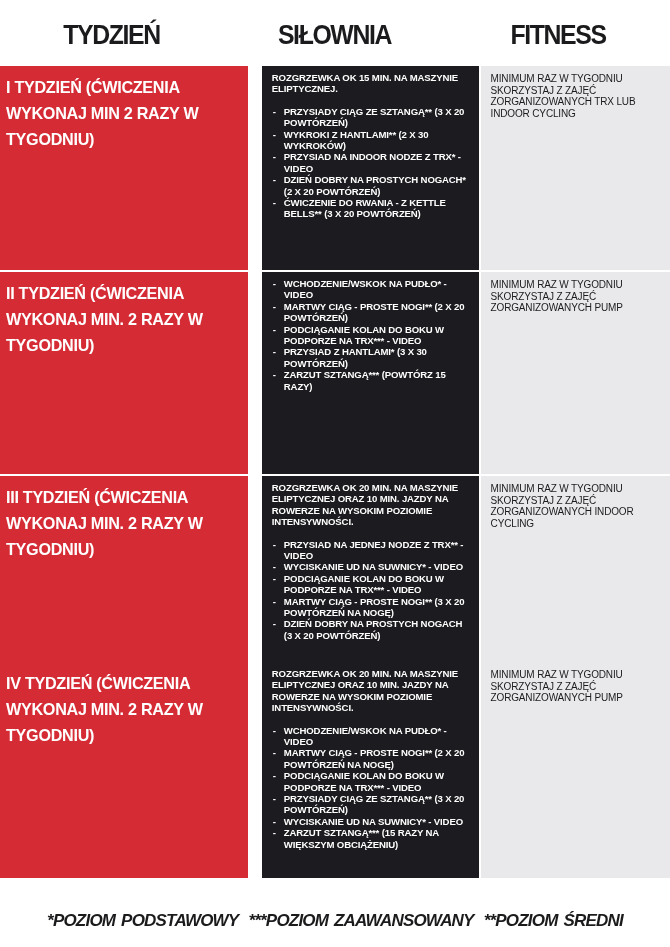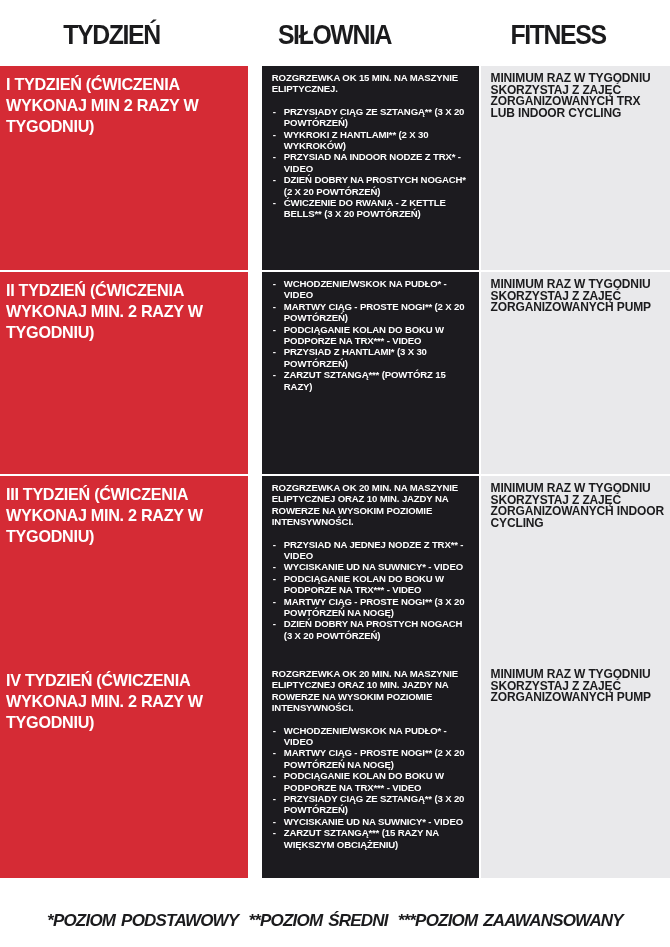--- a/index.html
+++ b/index.html
@@ -24,33 +24,33 @@
     .grid {
       position: absolute; left: 0; top: 66px; width: 670px;
     }
     .row {
       position: absolute; left: 0; width: 670px; display: flex;
     }
     .cell { height: 100%; overflow: hidden; }
     .c-week {
       width: 254px; background: #d52b35; color: #ffffff;
       padding: 8px 8px 0 6px;
-      font-weight: bold; font-size: 16.2px; line-height: 21px;
+      font-weight: bold; font-size: 16.2px; line-height: 26px;
       letter-spacing: -0.3px;
     }
     .c-gym {
       width: 222px; margin-left: 14px; background: #1c1b1f; color: #ffffff;
       padding: 6px 6px 0 10px;
       font-weight: bold; font-size: 9.6px; line-height: 11.4px;
       letter-spacing: -0.15px;
     }
     .c-fit {
       width: 194px; margin-left: 2px; background: #e9e9eb; color: #1b1b1d;
       padding: 7px 6px 0 10px;
-      font-weight: bold; font-size: 12px; line-height: 11.6px;
+      font-weight: normal; font-size: 10px; line-height: 11.6px;
       letter-spacing: -0.15px;
     }
     .warmup { margin-bottom: 11px; }
     .ex { display: flex; }
     .ex .dash { width: 12px; flex: 0 0 12px; padding-left: 1px; }
     .ex .txt { flex: 1; }
 
     .footer {
       position: absolute; left: 0; top: 906px; width: 670px; height: 30px;
       display: flex; align-items: center; justify-content: center;
@@ -182,15 +182,15 @@
           <span class="txt">ZARZUT SZTANGĄ*** (15 RAZY NA WIĘKSZYM OBCIĄŻENIU)</span>
         </div>
     </div>
     <div class="cell c-fit">MINIMUM RAZ W TYGODNIU SKORZYSTAJ Z ZAJĘĆ ZORGANIZOWANYCH PUMP</div>
   </div>
 
 </div>
 
 <div class="footer">
   <span>*POZIOM PODSTAWOWY</span>
+  <span>***POZIOM ZAAWANSOWANY</span>
   <span>**POZIOM ŚREDNI</span>
-  <span>***POZIOM ZAAWANSOWANY</span>
 </div>
 
 </body></html>

